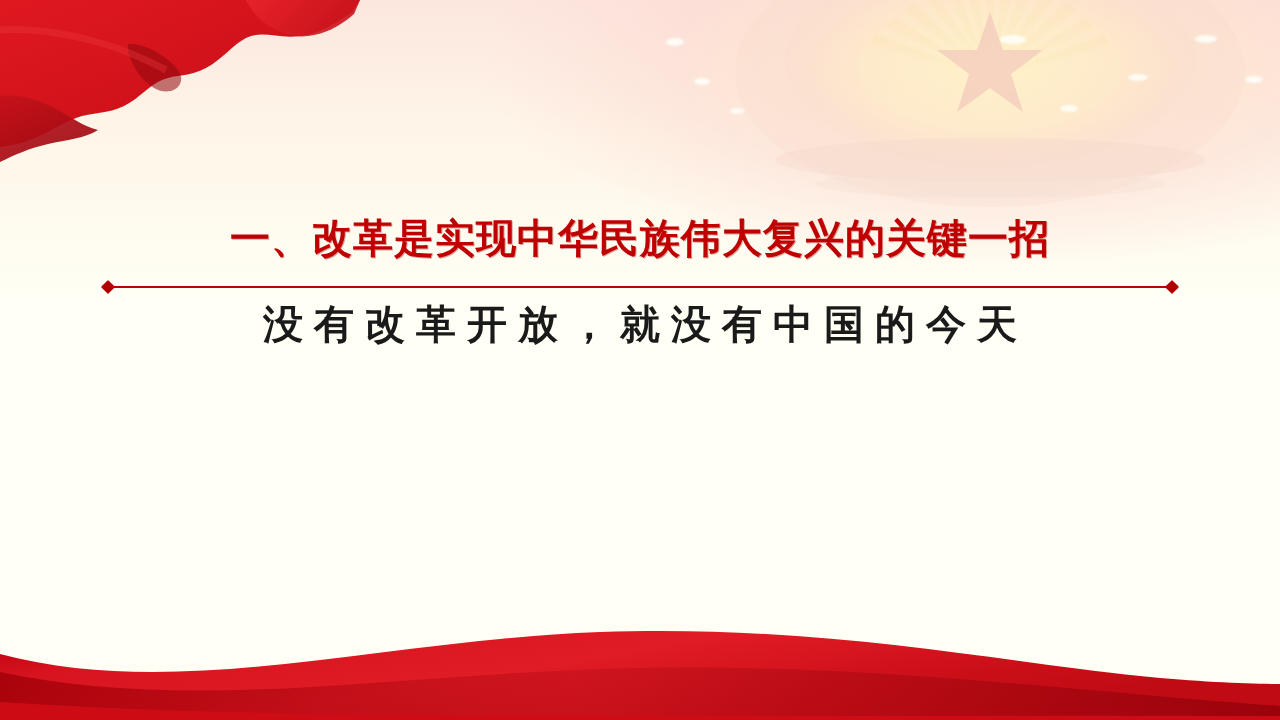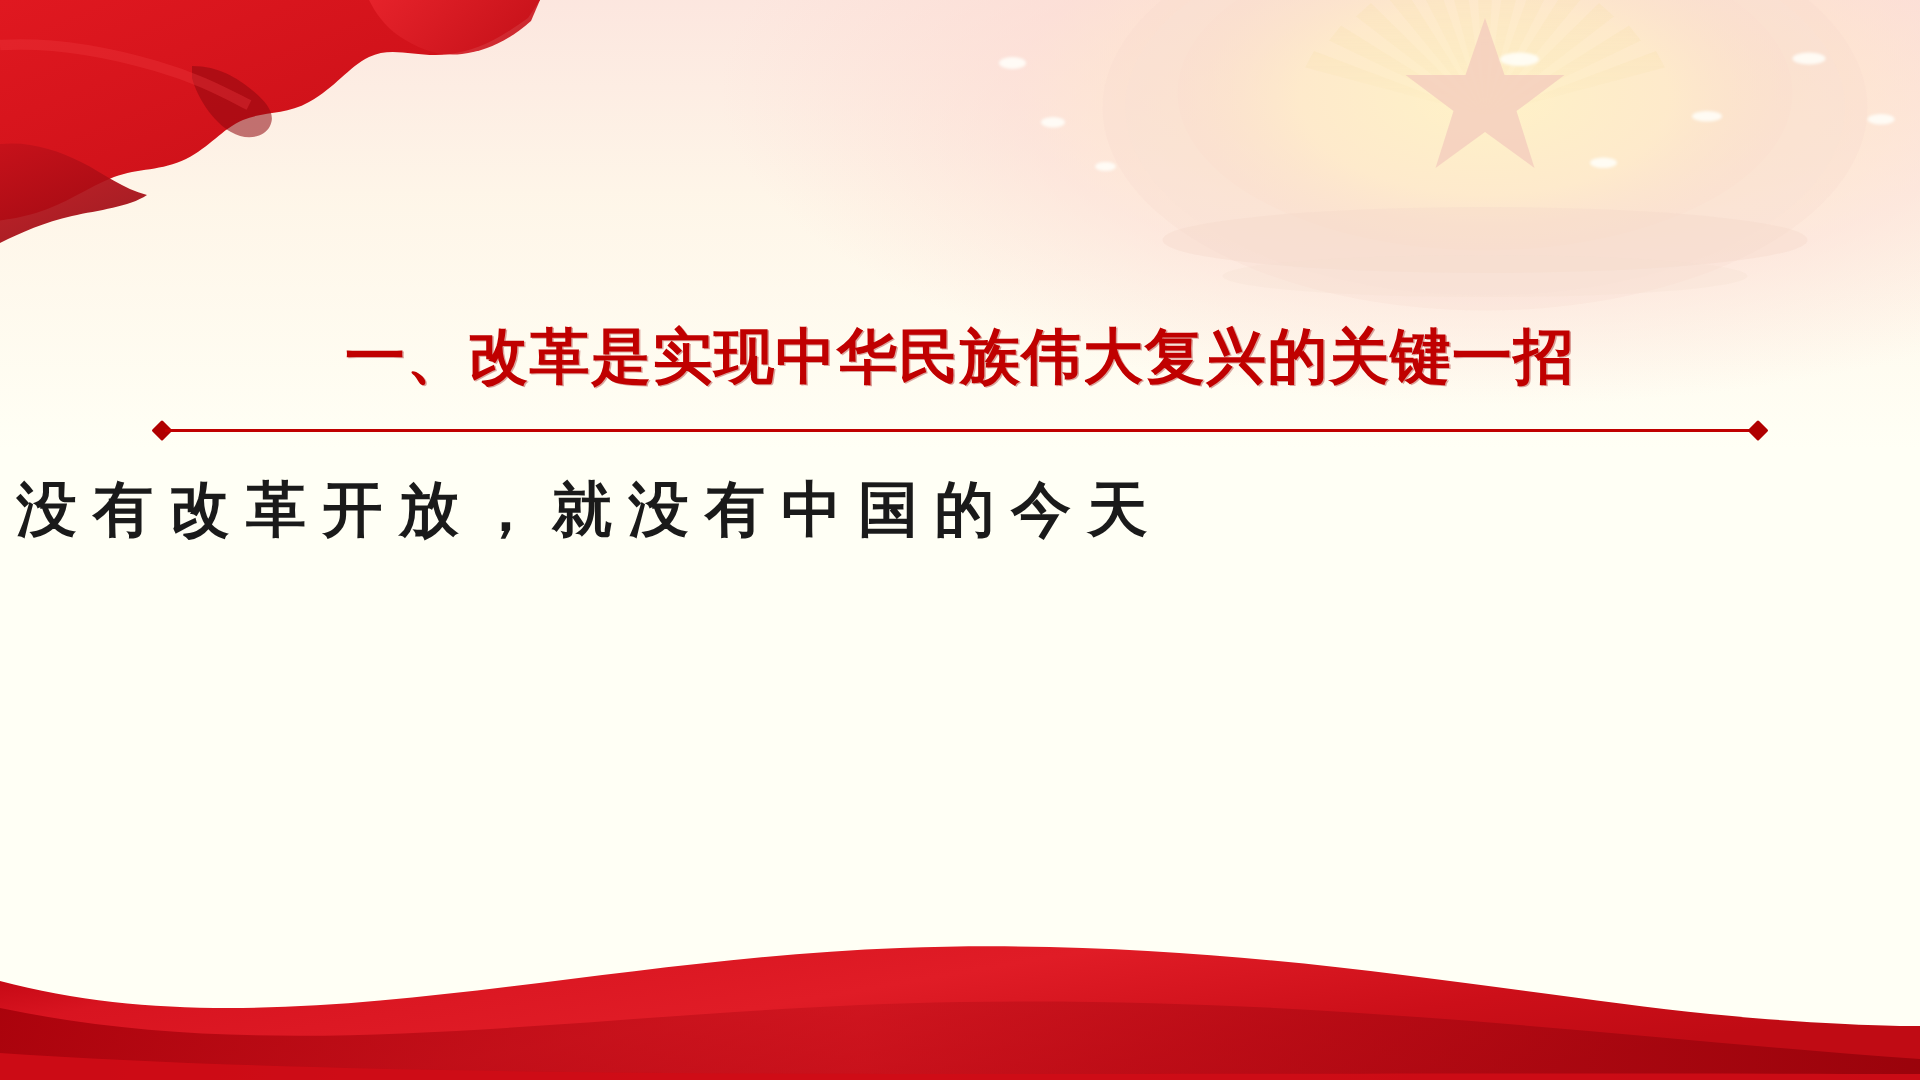--- a/index.html
+++ b/index.html
@@ -122,23 +122,23 @@
     background: #b00000;
     transform: rotate(45deg);
     border-radius: 1px;
   }
   .divider .dot.left  { left: 0px; }
   .divider .dot.right { left: 1064px; }
 
   .quote {
     position: absolute;
     left: 0;
-    top: 308px;
+    top: 293px;
     width: 1028px;
-    text-align: left;
+    text-align: right;
   }
   .quote-line {
     font-family: "Liberation Serif", "DejaVu Serif", serif;
     font-size: 40px;
     font-weight: 600;
     color: #1a1a1a;
     letter-spacing: 11px;
     line-height: 64px;
     white-space: nowrap;
     padding-left: 11px; 

